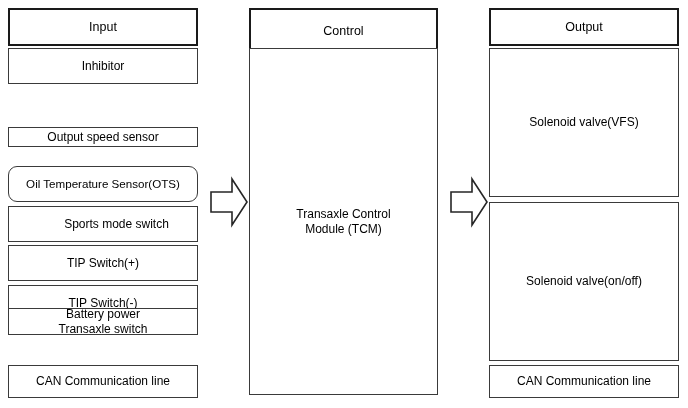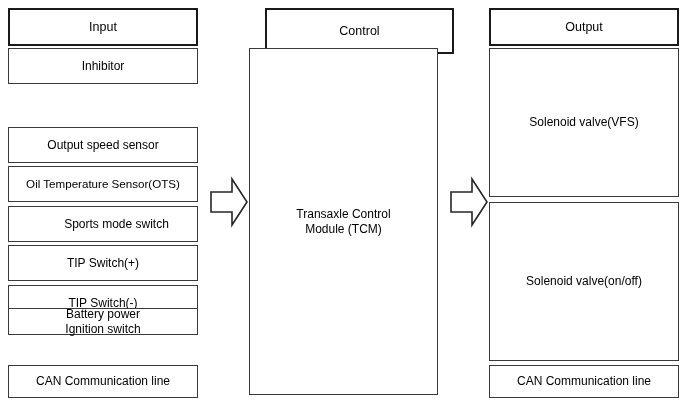--- a/index.html
+++ b/index.html
@@ -59,58 +59,58 @@
 
   <div class="col-title" style="left:8px; top:8px; width:190px; height:38px;">
     <span>Input</span>
   </div>
 
   <div class="node" style="left:8px; top:48px; width:190px; height:36px;">
     <span>Inhibitor</span>
   </div>
 
 
-  <div class="node" style="left:8px; top:127px; width:190px; height:36px;justify-content:center;">
+  <div class="node" style="left:8px; top:127px; width:190px; height:20px;justify-content:center;">
     <span>Output speed sensor</span>
   </div>
 
-  <div class="node small" style="left:8px; top:166px; width:190px; height:36px;">
+  <div class="node small" style="left:8px; top:166px; width:190px; height:36px;border-radius:9px;">
     <span>Oil Temperature Sensor(OTS)</span>
   </div>
 
   <div class="node" style="left:8px; top:206px; width:190px; height:36px;padding-left:27px;">
     <span>Sports mode switch</span>
   </div>
 
   <div class="node" style="left:8px; top:245px; width:190px; height:36px;">
     <span>TIP Switch(+)</span>
   </div>
 
   <div class="node" style="left:8px; top:285px; width:190px; height:36px;text-align:center;">
     <span>TIP Switch(-)</span>
   </div>
 
   <div class="node" style="left:8px; top:308px; width:190px; height:27px;">
     <span class="two-line">
       <span>Battery power</span>
-      <span>Ignition switch</span>
+      <span>Transaxle switch</span>
     </span>
   </div>
 
   <div class="node" style="left:8px; top:365px; width:190px; height:33px;">
     <span>CAN Communication line</span>
   </div>
 
   <div class="arrow" style="left:210px; top:176px;">
     <svg width="38" height="52" viewBox="0 0 38 52">
       <path d="M1 16 L22 16 L22 3 L37 26 L22 49 L22 36 L1 36 Z" fill="#ffffff" stroke="#262626" stroke-width="1.6" stroke-linejoin="miter"></path>
     </svg>
   </div>
 
-  <div class="col-title" style="left:265px; top:8px; width:189px; height:46px;">
+  <div class="col-title" style="left:249px; top:8px; width:189px; height:46px;">
     <span>Control</span>
   </div>
 
   <div class="node" style="left:249px; top:48px; width:189px; height:347px;">
     <span class="two-line">
       <span>Transaxle Control</span>
       <span>Module (TCM)</span>
     </span>
   </div>
 

